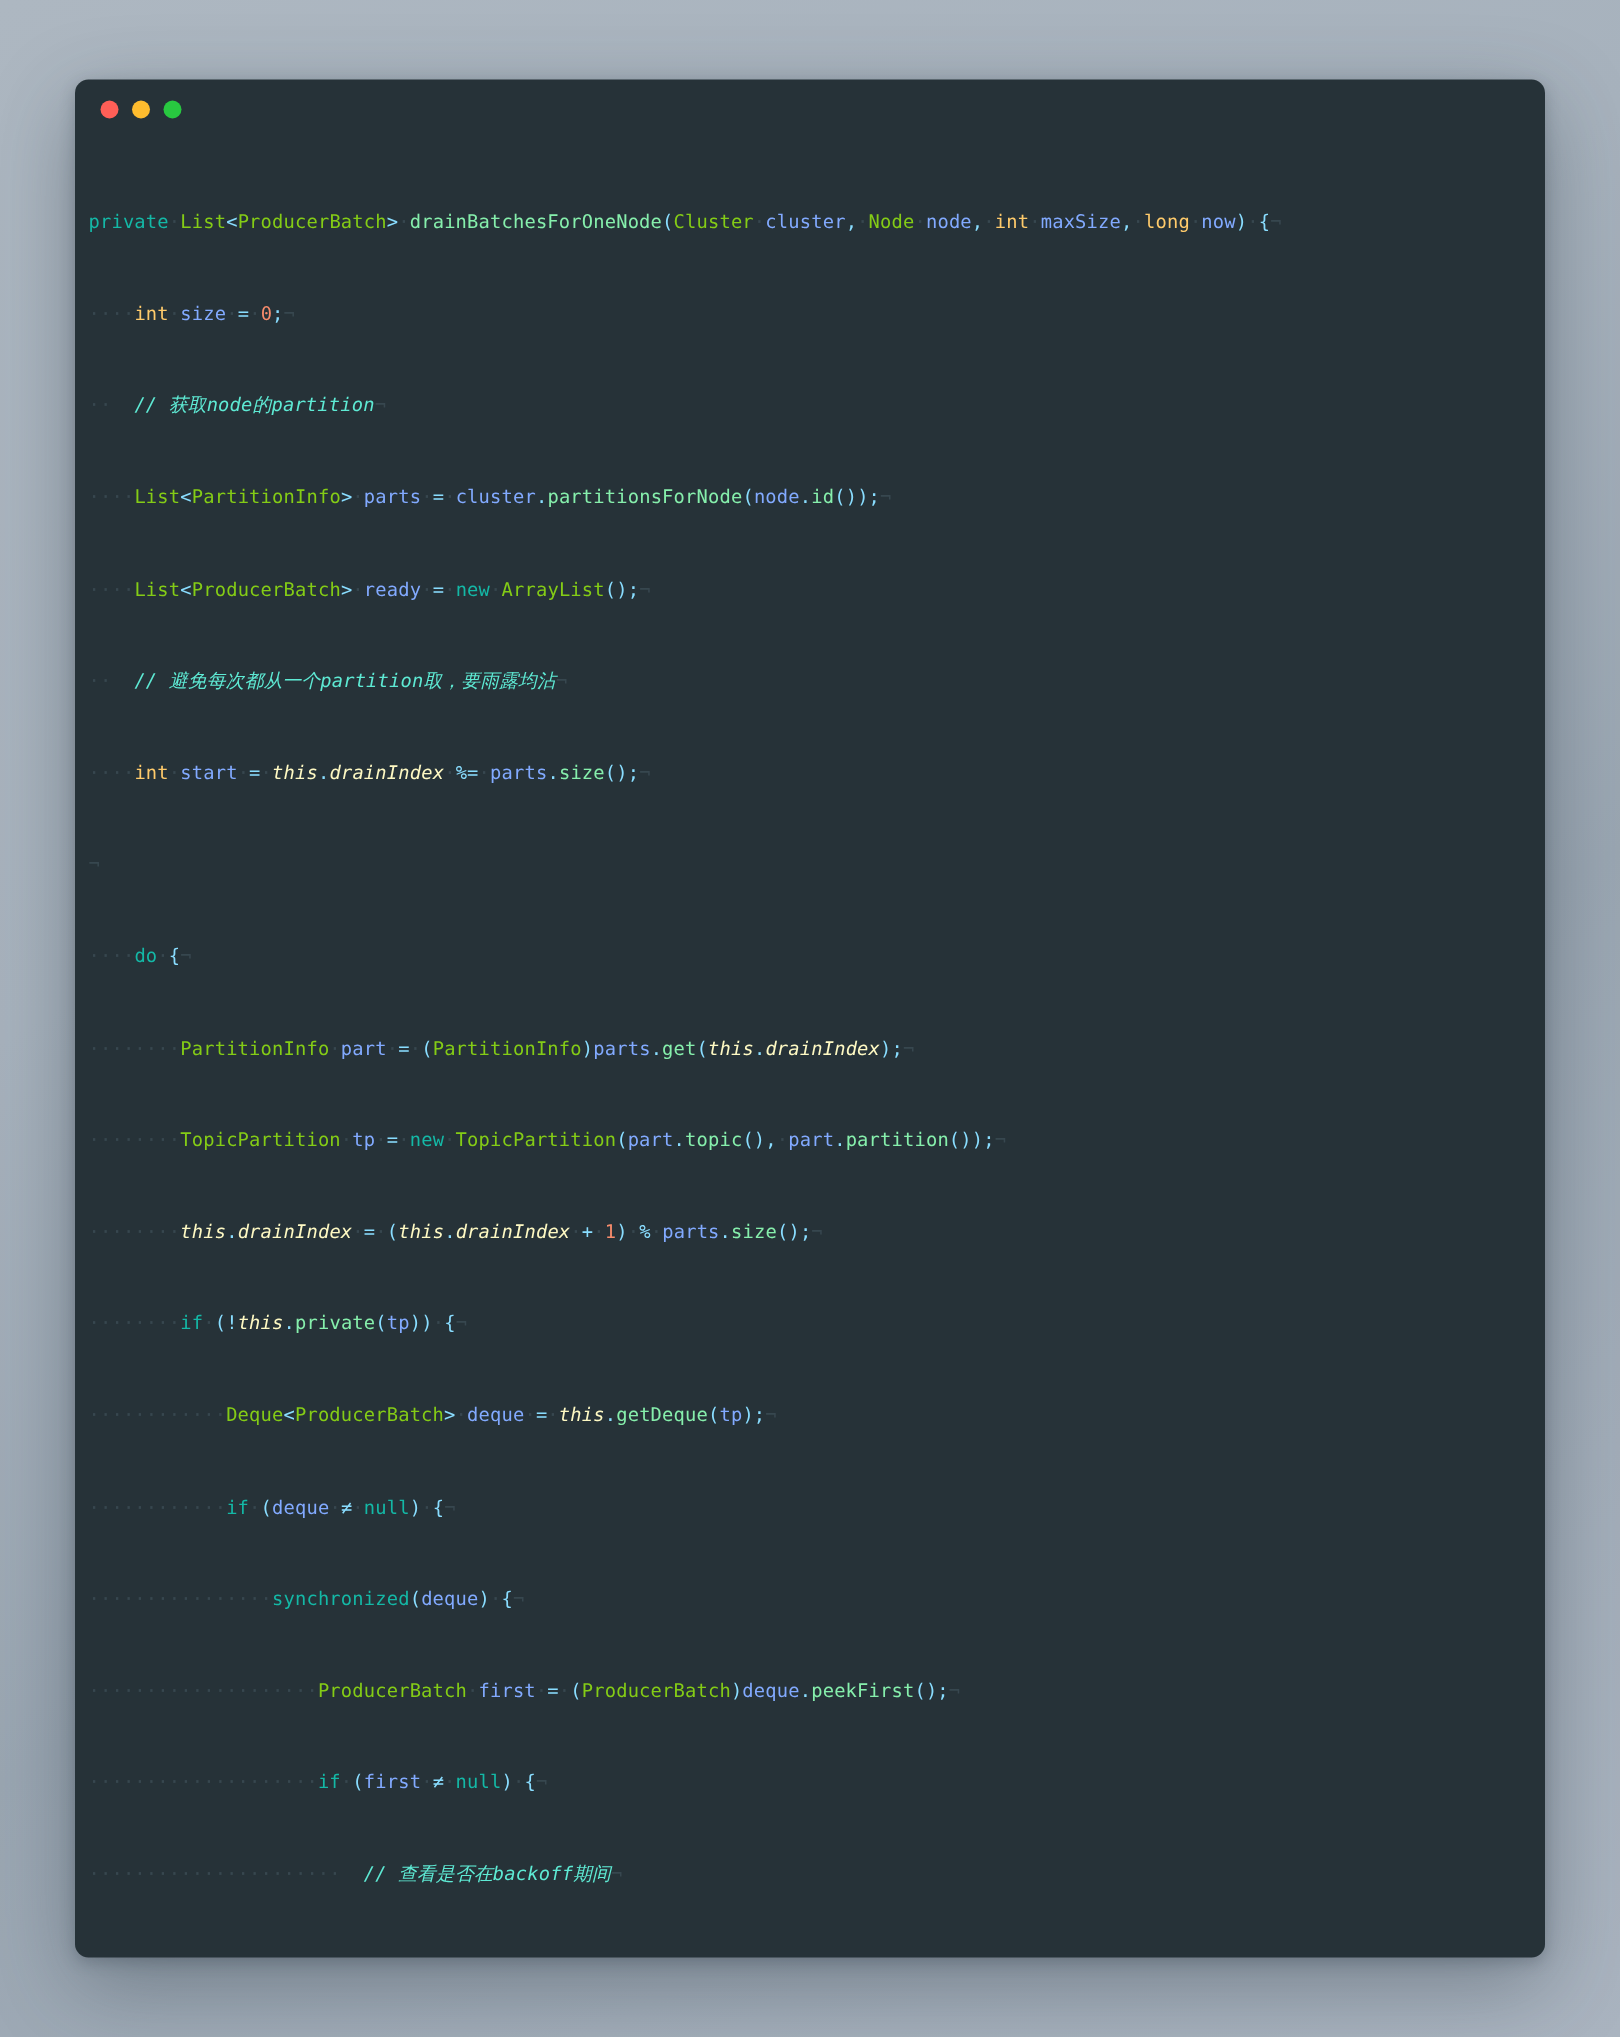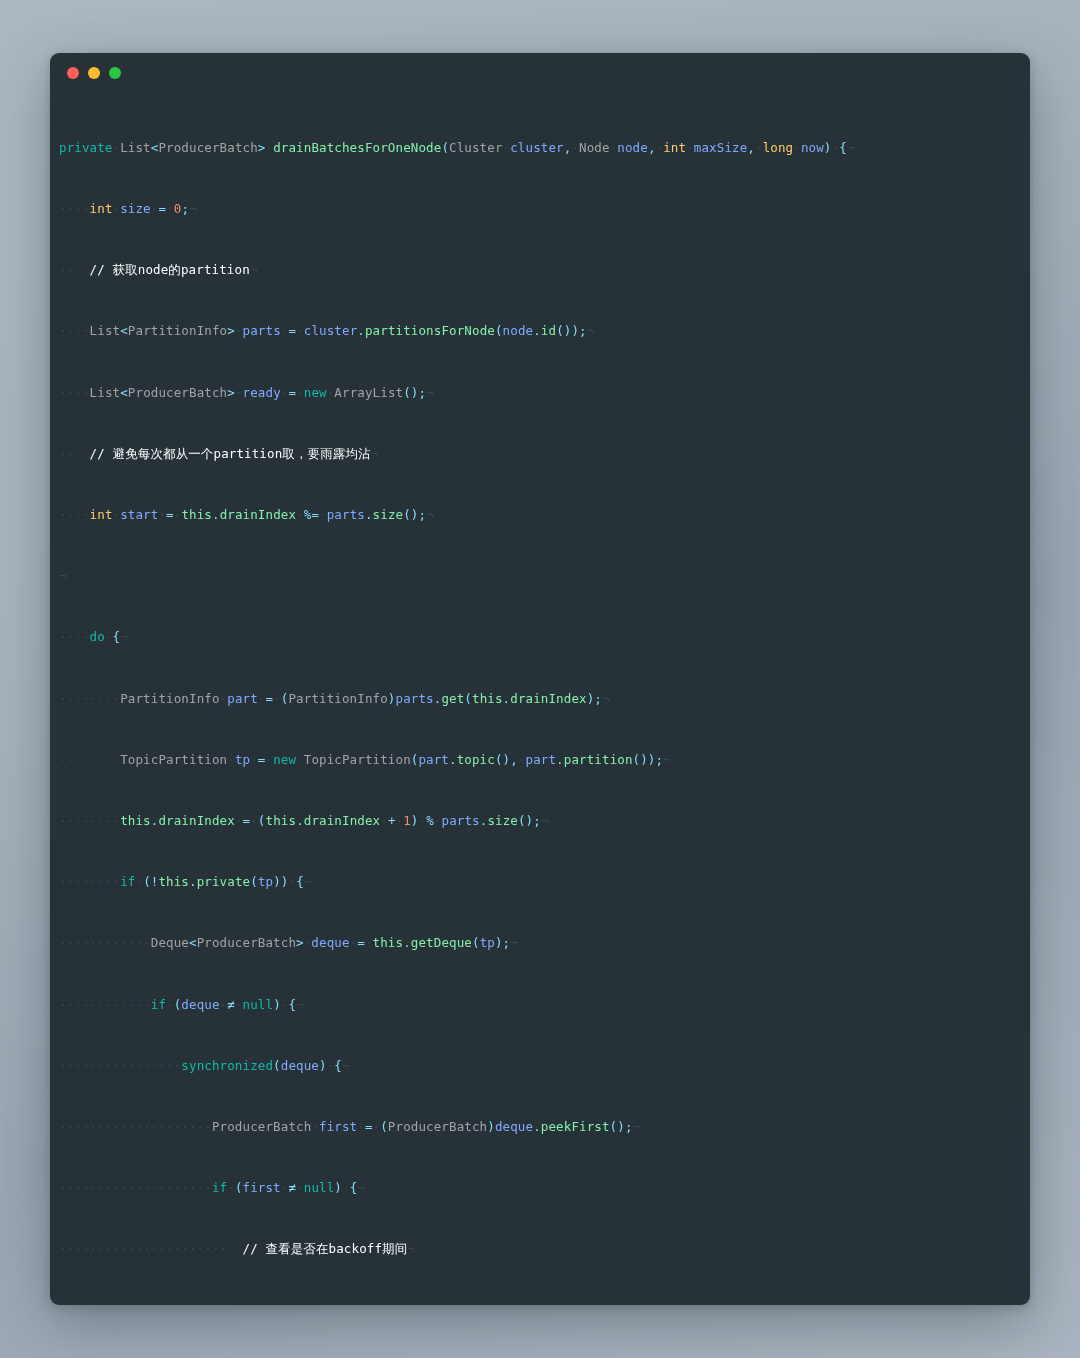--- a/index.html
+++ b/index.html
@@ -43,26 +43,26 @@
     font-size: 12.5px;
     line-height: 20.4px;
     letter-spacing: 0.12px;
     white-space: pre;
     color: #b0bec5;
   }
   .ln { height: 20.4px; padding-left: 9px; }
 
   
   .kw   { color: #14b8a6; }           
-  .typ  { color: #a3a3a3; }           
+  .typ  { color: #84cc16; }           
   .ide  { color: #82aaff; }
   .fn   { color: #86efac; }
-  .pty  { color: #86efac; }           
+  .pty  { color: #fef9c3; font-style: italic; }           
   .num  { color: #f78c6c; }
-  .cmt  { color: #ffffff; }
+  .cmt  { color: #5eead4; font-style: italic; }
   .op   { color: #89ddff; }
   .pri  { color: #ffcb6b; }           
   .pun  { color: #89ddff; }
   .ws   { color: #37474f; }           
   .pil  { color: #37474f; }
 </style>
 </head>
 <body>
 
 <div id="desk">

